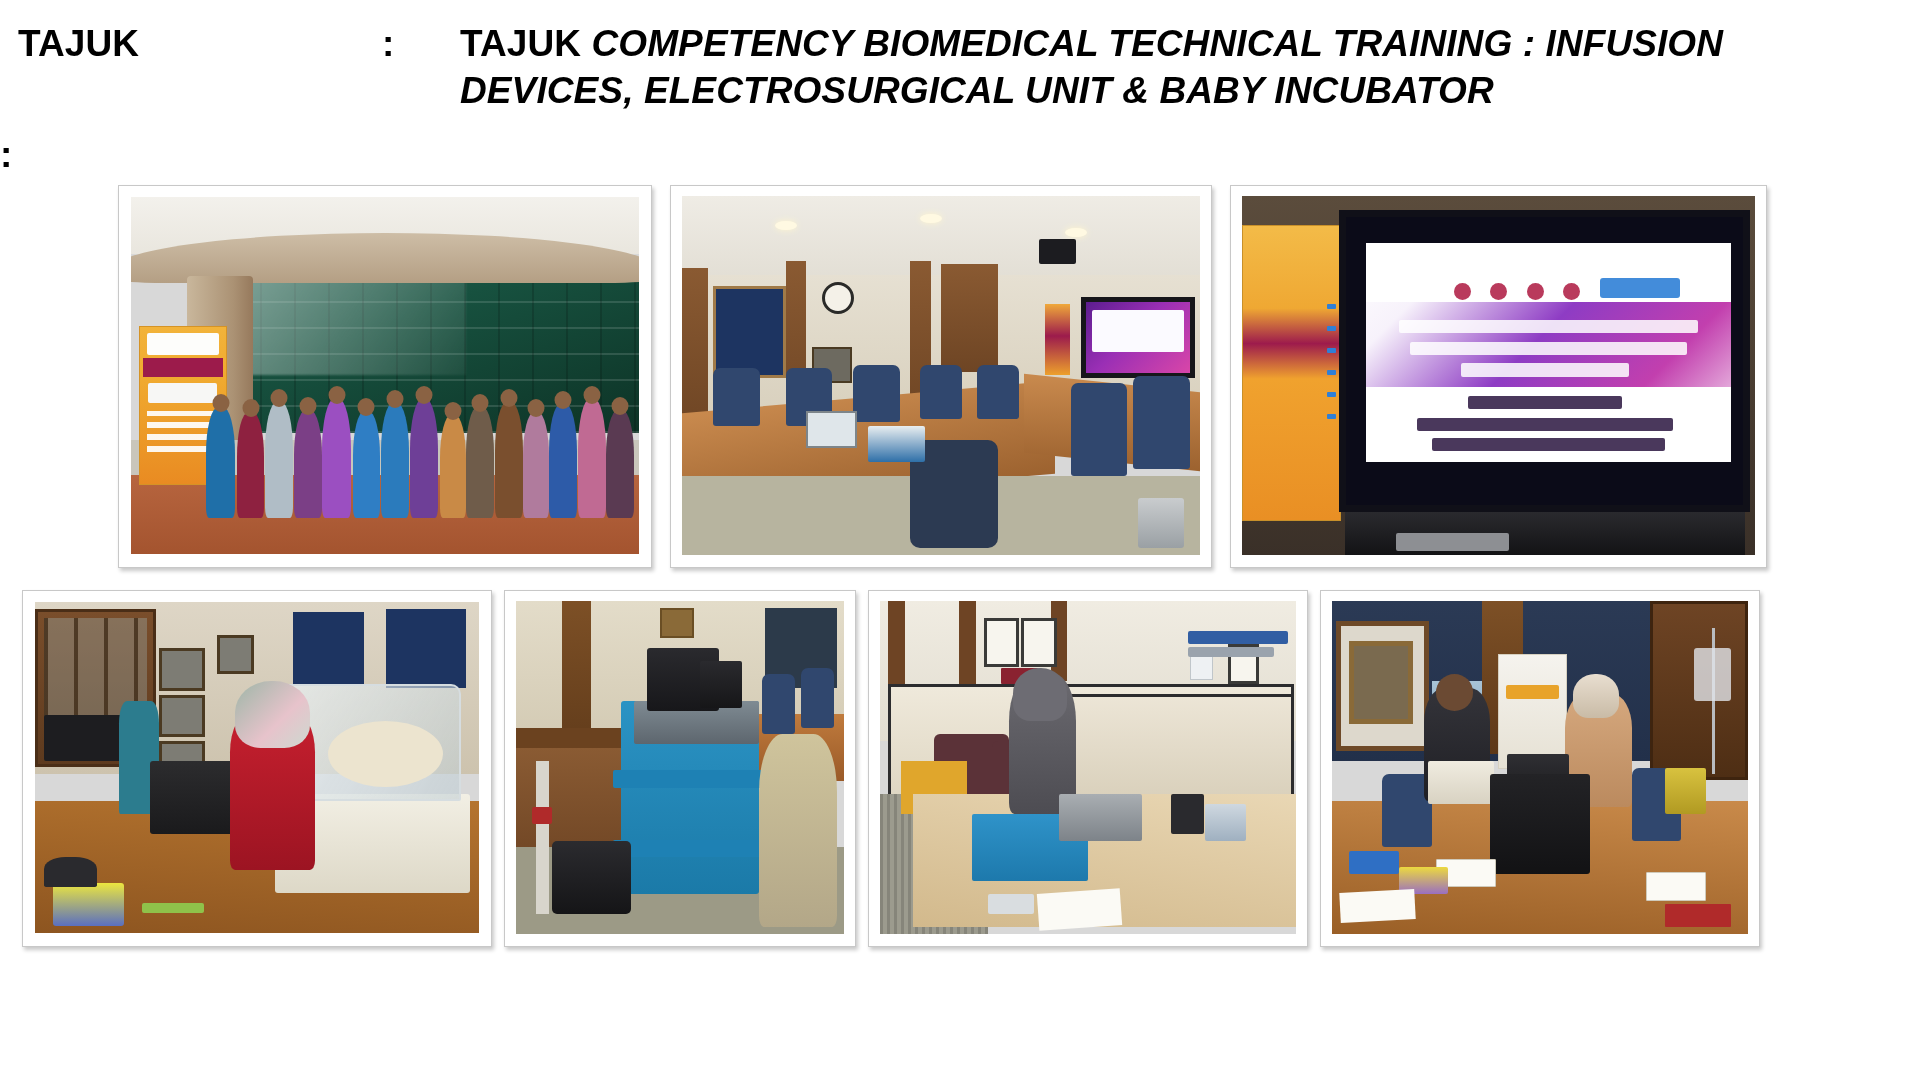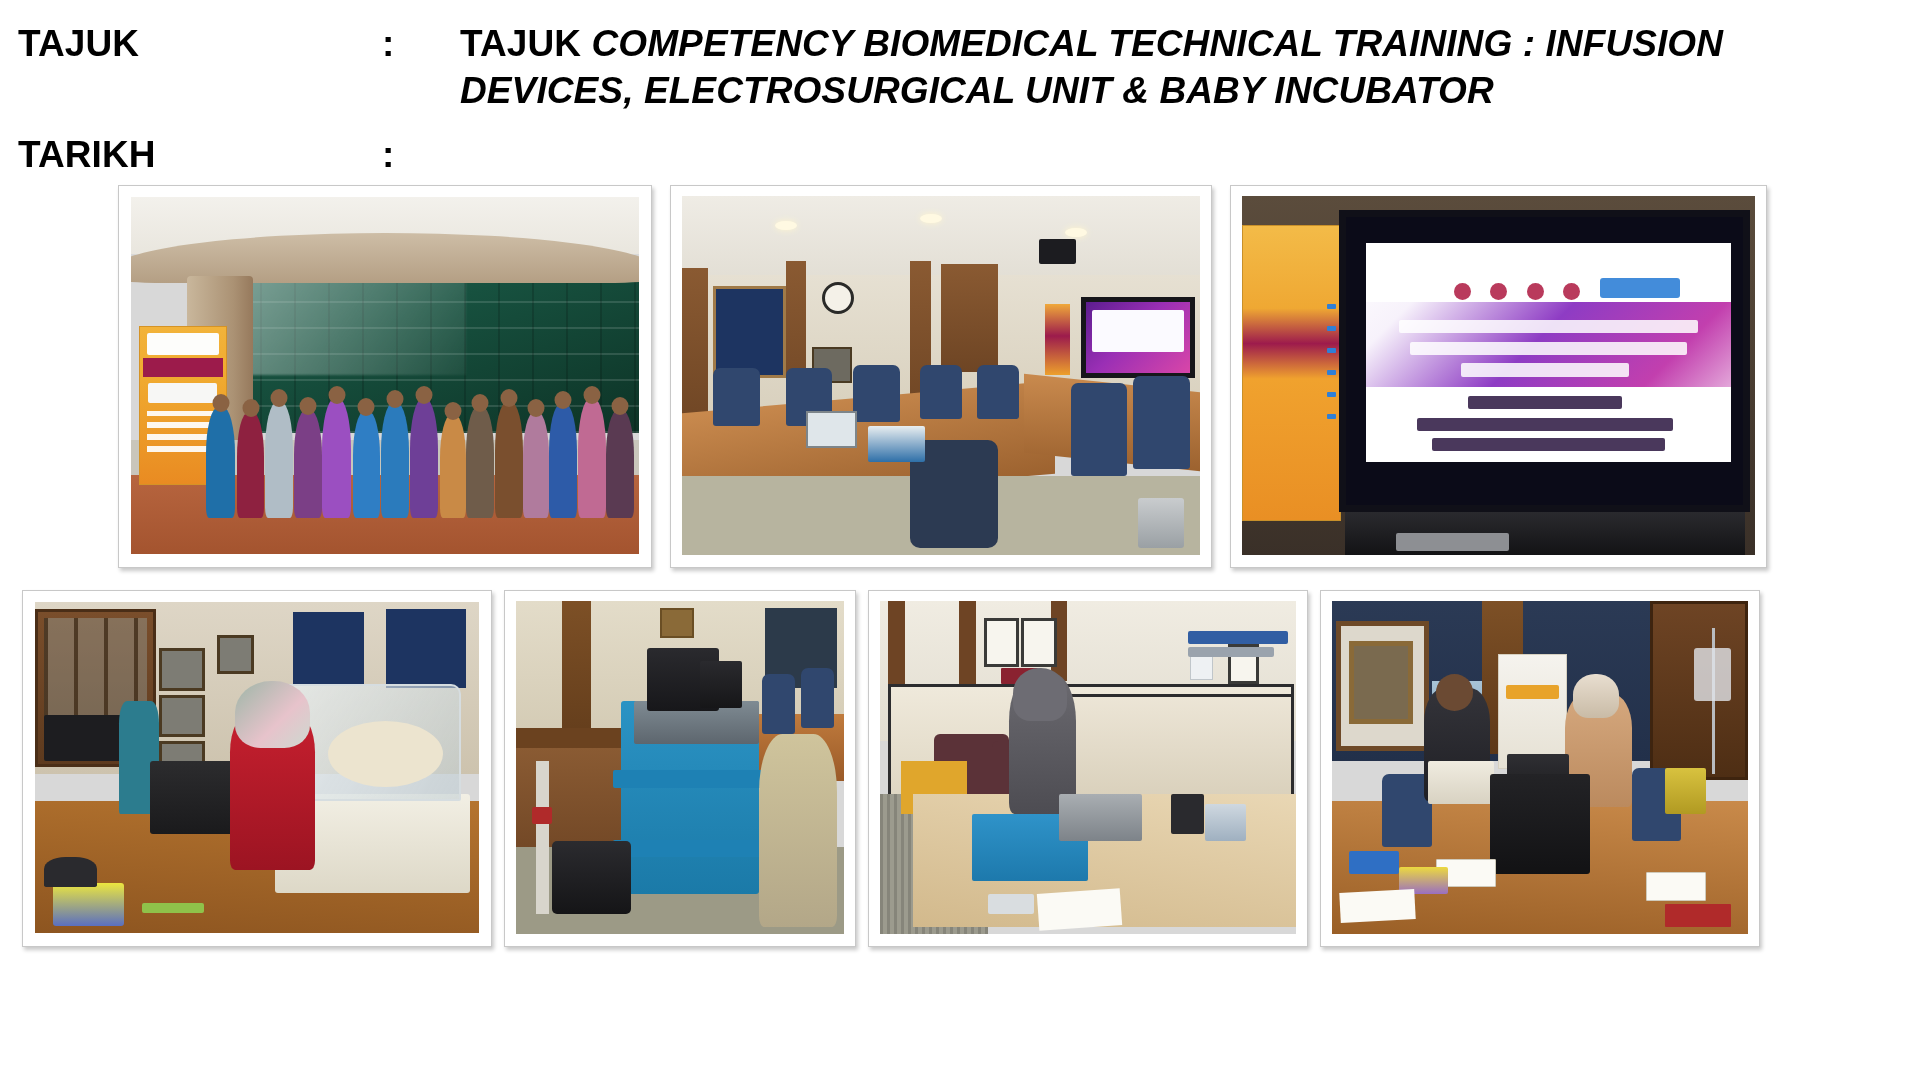--- a/index.html
+++ b/index.html
@@ -245,21 +245,20 @@
 
 <div class="meta-block">
 
   <div class="meta-row title-row">
     <span class="meta-label">TAJUK</span>
     <span class="meta-colon">:</span>
     <span class="meta-value italic"><span class="kursus-prefix">TAJUK </span><span>COMPETENCY BIOMEDICAL TECHNICAL TRAINING : INFUSION DEVICES, ELECTROSURGICAL UNIT &amp; BABY INCUBATOR</span></span>
   </div>
 
   <div class="meta-row date-row">
-    <span class="meta-label">TARIKH</span>
     <span class="meta-colon">:</span>
   </div>
 
 </div>
 
 <div class="gallery">
 
   <div class="photo-row row-top">
 
     <div class="frame f-top-1">

